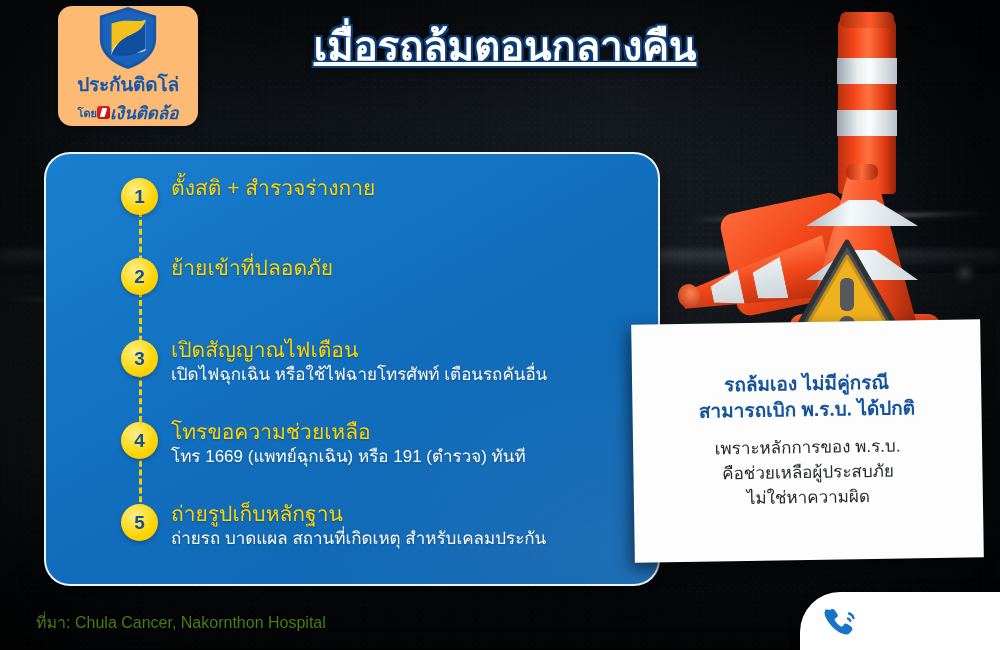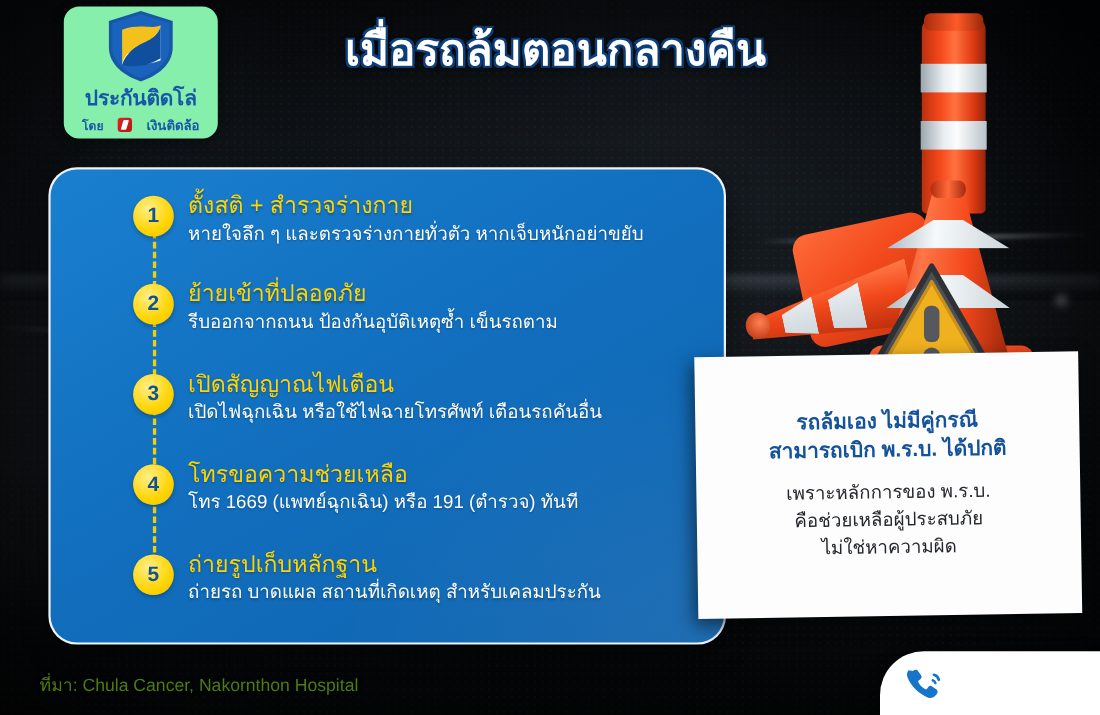--- a/index.html
+++ b/index.html
@@ -75,42 +75,42 @@
     background:linear-gradient(95deg,#aeb8bf,#f5f9fb 40%,#ccd5da 100%);}
   .coneB .s1{top:28px;height:26px;}
   .coneB .s2{top:78px;height:30px;}
   .coneB .knob{position:absolute;left:56px;top:-8px;width:32px;height:16px;border-radius:7px;
     background:linear-gradient(90deg,#b42d0c,#ff6a3a,#a52a0a);}
 
   .warn{position:absolute;left:784px;top:238px;width:126px;height:112px;}
   .warn svg{display:block;}
 
   
-  .logo{position:absolute;left:58px;top:6px;width:140px;height:120px;background:#86efac;
+  .logo{position:absolute;left:58px;top:6px;width:140px;height:120px;background:#fdba74;
     border-radius:14px;box-shadow:0 3px 10px rgba(0,0,0,.45);
     display:flex;flex-direction:column;align-items:center;justify-content:center;gap:2px;}
   .logo .shield{width:62px;height:66px;}
   .logo .brand{color:#1757a8;font-weight:bold;font-size:19px;letter-spacing:-.2px;
     line-height:1;margin-top:3px;}
-  .logo .sub{display:flex;align-items:center;gap:13px;margin-top:3px;}
+  .logo .sub{display:flex;align-items:center;gap:0;margin-top:3px;}
   .logo .sub .by{color:#1757a8;font-size:11px;font-weight:bold;}
   .logo .sub .mark{width:13px;height:13px;border-radius:3px;
     background:linear-gradient(135deg,#e02424,#b81414);position:relative;}
   .logo .sub .mark::after{content:"";position:absolute;left:4px;top:2px;width:5px;height:9px;
     background:#fff;border-radius:1px;transform:skewX(-16deg);}
-  .logo .sub .name{color:#1757a8;font-size:12px;font-weight:bold;}
+  .logo .sub .name{color:#1757a8;font-size:17px;font-weight:bold;font-style:italic;}
 
   
   .title{position:absolute;left:250px;top:22px;width:510px;text-align:center;}
   .title .l1t{font-size:36px;font-weight:bold;color:#ffd400;line-height:1.16;
     text-shadow:0 0 3px #0d3f7a,2px 2px 0 #0d3f7a,-2px 2px 0 #0d3f7a,2px -2px 0 #0d3f7a,
       -2px -2px 0 #0d3f7a,0 3px 7px rgba(0,0,0,.7);}
   .title .l2t{font-size:40px;font-weight:bold;color:#ffffff;line-height:1.14;margin-top:2px;
     text-shadow:0 0 3px #0d3f7a,2px 2px 0 #0d3f7a,-2px 2px 0 #0d3f7a,2px -2px 0 #0d3f7a,
-      -2px -2px 0 #0d3f7a,0 3px 7px rgba(0,0,0,.7);}
+      -2px -2px 0 #0d3f7a,0 3px 7px rgba(0,0,0,.7);text-decoration:underline;}
 
   
   .panel{position:absolute;left:44px;top:152px;width:612px;height:430px;
     background:linear-gradient(150deg,#1a7fcf 0%,#1270c0 42%,#0f63ad 100%);
     border:2px solid rgba(255,255,255,.92);border-radius:26px;
     box-shadow:0 8px 22px rgba(0,0,0,.5);}
   .panel::after{content:"";position:absolute;right:0;bottom:0;width:58%;height:62%;
     border-radius:0 0 24px 0;
     background:radial-gradient(ellipse at 100% 100%,rgba(255,255,255,.07),rgba(255,255,255,0) 70%);}
   .steps{position:absolute;left:0;top:0;width:100%;height:100%;}
@@ -218,29 +218,27 @@
   </div>
 
   <div class="panel">
     <div class="steps">
       <div class="dash"></div>
 
       <div class="step s-1">
         <div class="badge">1</div>
         <div class="s-text">
           <div class="s-head">ตั้งสติ + สำรวจร่างกาย</div>
-          <div class="s-desc">หายใจลึก ๆ และตรวจร่างกายทั่วตัว หากเจ็บหนักอย่าขยับ</div>
         </div>
       </div>
 
       <div class="step s-2">
         <div class="badge">2</div>
         <div class="s-text">
           <div class="s-head">ย้ายเข้าที่ปลอดภัย</div>
-          <div class="s-desc">รีบออกจากถนน ป้องกันอุบัติเหตุซ้ำ เข็นรถตาม</div>
         </div>
       </div>
 
       <div class="step s-3">
         <div class="badge">3</div>
         <div class="s-text">
           <div class="s-head">เปิดสัญญาณไฟเตือน</div>
           <div class="s-desc">เปิดไฟฉุกเฉิน หรือใช้ไฟฉายโทรศัพท์ เตือนรถคันอื่น</div>
         </div>
       </div>

